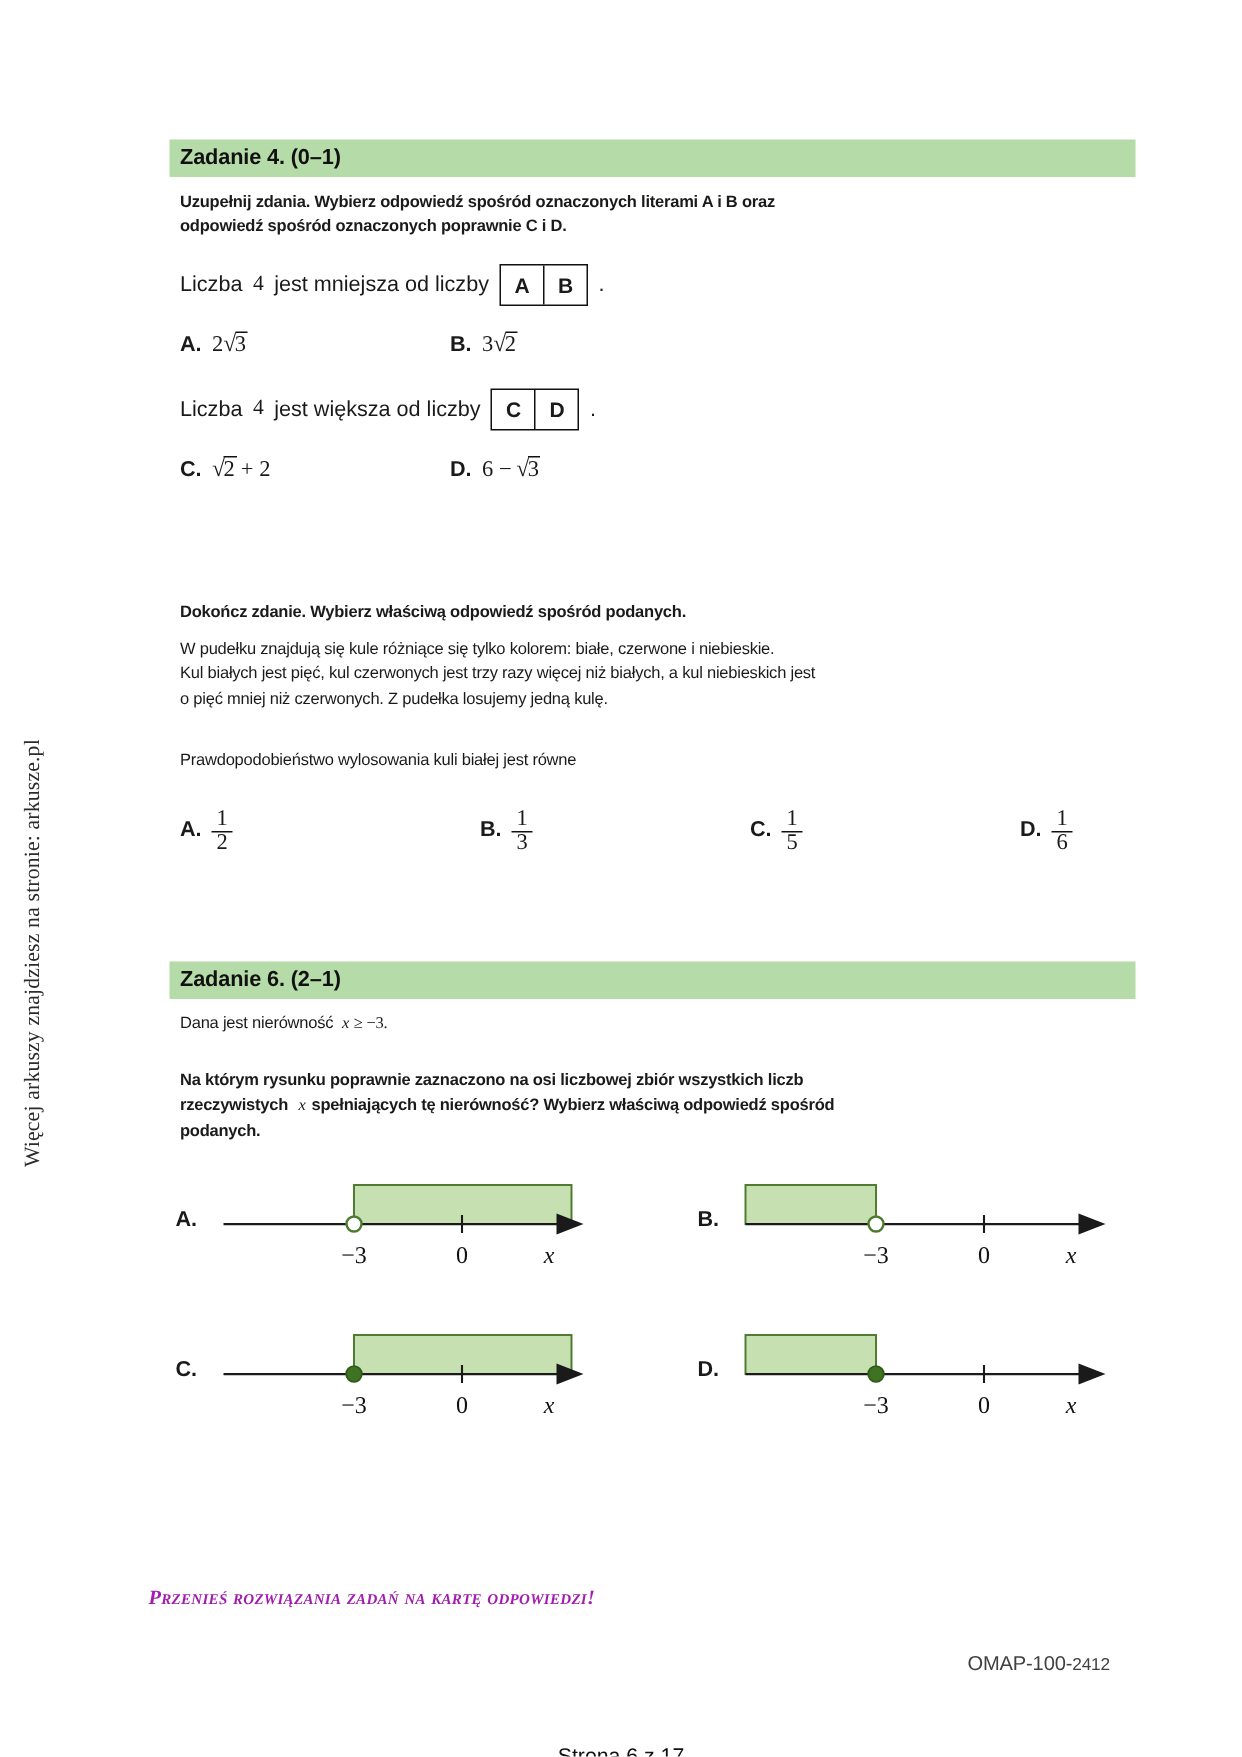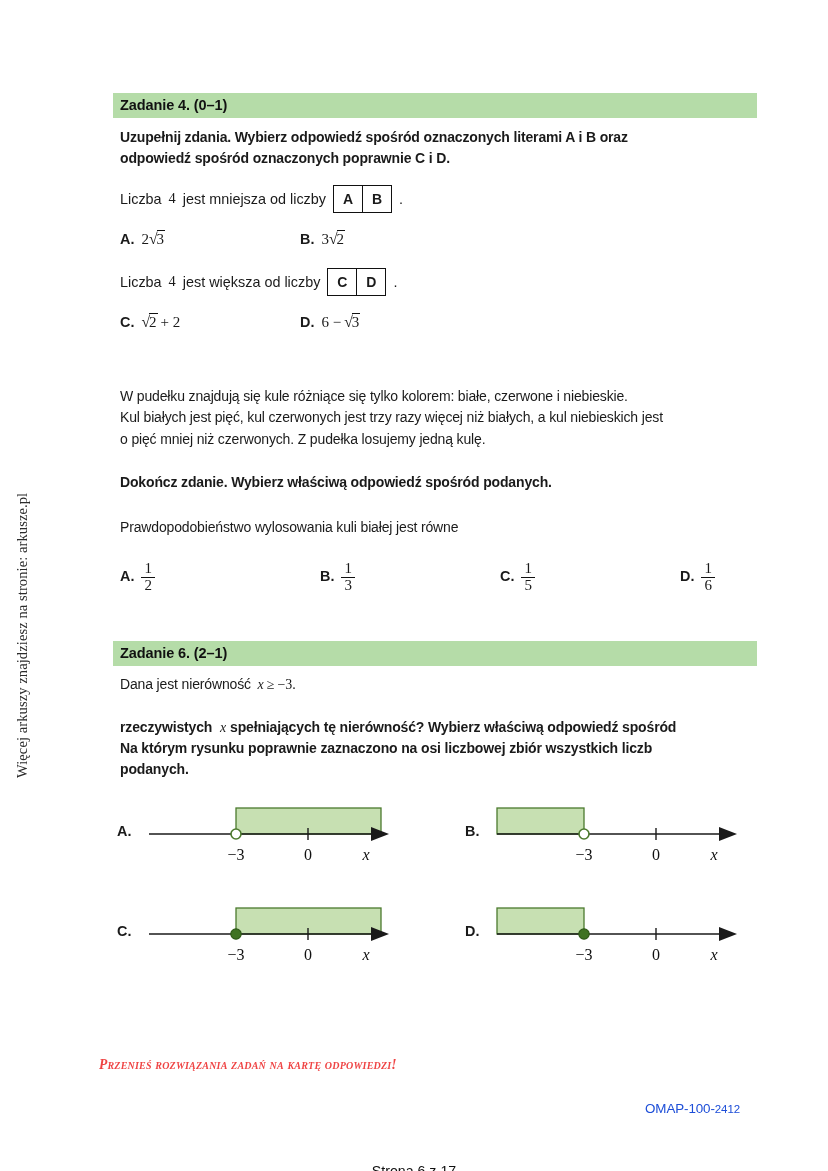--- a/index.html
+++ b/index.html
@@ -47,21 +47,21 @@
     background: #b5dca8;
     font-size: 14.5px;
     font-weight: bold;
     color: #111;
     padding: 4px 6px 4px 7px;
     line-height: 1.15;
     letter-spacing: -.1px;
   }
 
   .para {
-    font-size: 14px;
+    font-size: 11px;
     line-height: 1.52;
     margin: 7px 0 0 7px;
     letter-spacing: -.15px;
   }
   .para.bold { font-weight: bold; }
   .para.tight { line-height: 1.5; }
 
   .math { font-family: "Liberation Serif", serif; font-style: italic; }
   .mathn { font-family: "Liberation Serif", serif; font-style: normal; }
 
@@ -158,21 +158,21 @@
     font-weight: bold;
     font-size: 14.4px;
   }
   .fig svg { position: absolute; left: 0; top: 0; }
 
   
   .notice {
     position: absolute;
     left: 99px;
     top: 1057px;
-    color: #ef4444;
+    color: #a21caf;
     font-family: "Liberation Serif", serif;
     font-style: italic;
     font-weight: bold;
     font-size: 13.6px;
     font-variant: small-caps;
     letter-spacing: .2px;
   }
   .foot-page {
     position: absolute;
     left: 0;
@@ -180,21 +180,21 @@
     width: 828px;
     text-align: center;
     font-size: 14.2px;
     color: #111;
   }
   .foot-code {
     position: absolute;
     right: 88px;
     top: 1101px;
     font-size: 13.4px;
-    color: #1d4ed8;
+    color: #404040;
     letter-spacing: -.1px;
   }
   .foot-code .small { font-size: 11.5px; }
 </style>
 </head>
 <body>
 
 <div class="side-note">Więcej arkuszy znajdziesz na stronie: arkusze.pl</div>
 
 <div class="page">
@@ -247,27 +247,27 @@
       </span>
       <span class="opt">
         <span class="lab">D.</span>
         <span class="val sqrt"><span class="mathn" style="margin-right:3px;">6 −</span><span class="rad">√</span><span class="rand">3</span></span>
       </span>
     </div>
   </div>
 
   <div style="position:absolute;left:0;top:378px;width:644px;">
 
+    <div class="para bold" style="margin-top:22px;">Dokończ zdanie. Wybierz właściwą odpowiedź spośród podanych.</div>
+
     <div class="para" style="margin-top:8px;">
       <div>W pudełku znajdują się kule różniące się tylko kolorem: białe, czerwone i niebieskie.</div>
       <div>Kul białych jest pięć, kul czerwonych jest trzy razy więcej niż białych, a kul niebieskich jest</div>
       <div>o pięć mniej niż czerwonych. Z pudełka losujemy jedną kulę.</div>
     </div>
-
-    <div class="para bold" style="margin-top:22px;">Dokończ zdanie. Wybierz właściwą odpowiedź spośród podanych.</div>
 
     <div class="para" style="margin-top:24px;">Prawdopodobieństwo wylosowania kuli białej jest równe</div>
 
     <div class="opts opts-4" style="margin-top:22px;">
       <span class="opt">
         <span class="lab">A.</span>
         <span class="frac">
           <span class="num">1</span>
           <span class="den">2</span>
         </span>
@@ -298,25 +298,25 @@
 
   <div style="position:absolute;left:0;top:641px;width:644px;">
     <div class="task-band">Zadanie 6. (2–1)</div>
 
     <div class="para" style="margin-top:8px;">
       <span>Dana jest nierówność</span>
       <span class="math" style="margin:0 3px;">x</span><span class="mathn">≥ −3.</span>
     </div>
 
     <div class="para bold" style="margin-top:22px;">
+      <div>Na którym rysunku poprawnie zaznaczono na osi liczbowej zbiór wszystkich liczb</div>
       <div>
         <span>rzeczywistych</span>
         <span class="math" style="font-weight:normal;margin:0 4px;">x</span><span>spełniających tę nierówność? Wybierz właściwą odpowiedź spośród</span>
       </div>
-      <div>Na którym rysunku poprawnie zaznaczono na osi liczbowej zbiór wszystkich liczb</div>
       <div>podanych.</div>
     </div>
 
     <div class="fig-grid">
 
       <div class="fig" style="left:0px;top:0px;">
         <span class="fig-label">A.</span>
         <svg width="300" height="82" viewBox="0 0 300 82">
           <rect x="123" y="9" width="145" height="26" fill="#c7e0b2" stroke="#4c7a2e" stroke-width="1.3"></rect>
           <line x1="36" y1="35" x2="266" y2="35" stroke="#1a1a1a" stroke-width="1.5"></line>

